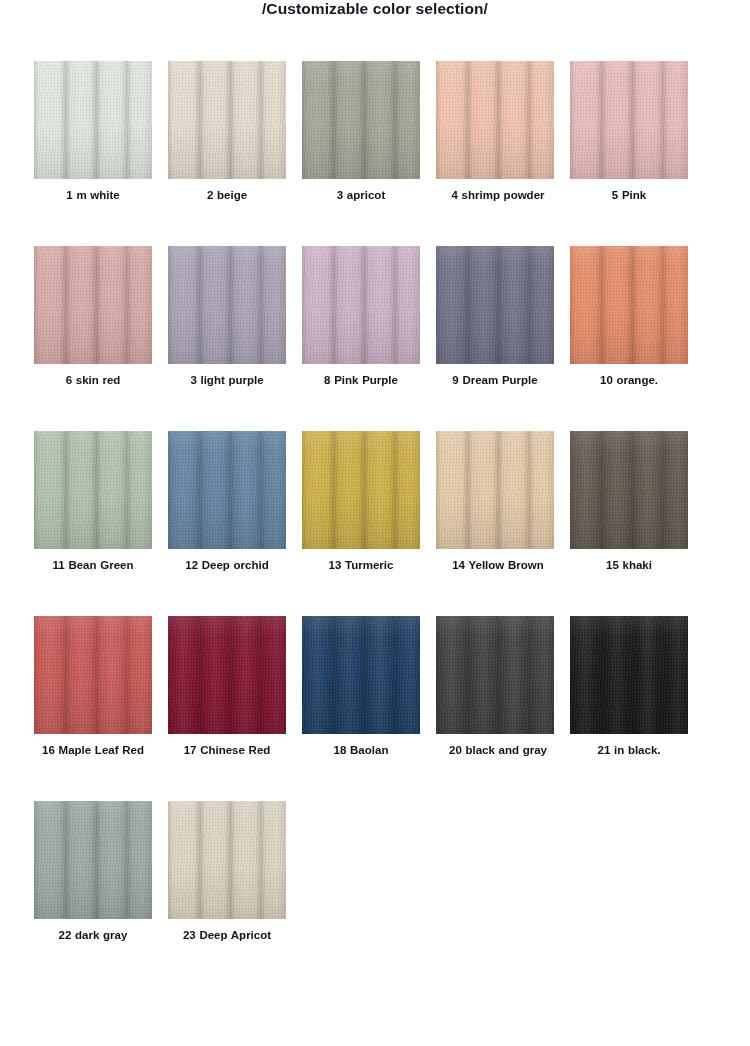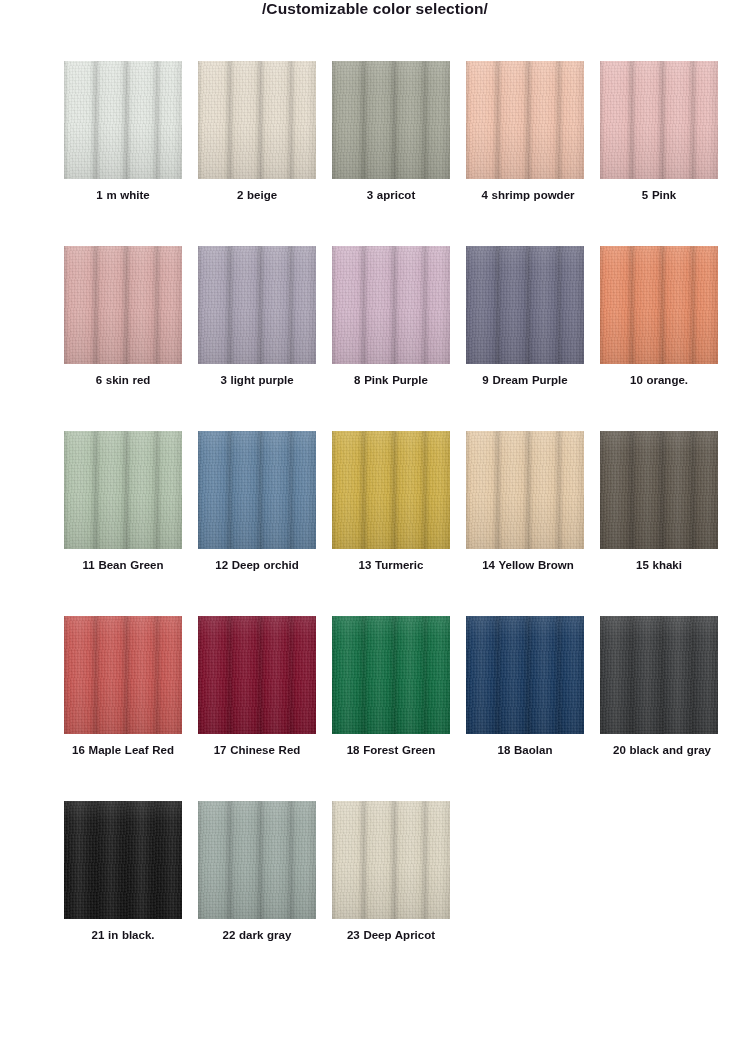--- a/index.html
+++ b/index.html
@@ -28,21 +28,21 @@
     font-size: 15.5px;
     font-weight: bold;
     color: #1a1520;
     letter-spacing: 0.1px;
     margin: 0;
     line-height: 1.2;
   }
 
   .swatch-grid {
     margin-top: 42px;
-    padding-left: 64px;
+    padding-left: 34px;
     padding-right: 30px;
     display: grid;
     grid-template-columns: repeat(5, 118px);
     column-gap: 16px;
     row-gap: 0px;
     grid-auto-rows: 185px;
   }
 
   .swatch-cell {
     width: 118px;
@@ -269,28 +269,20 @@
       </div>
       <div class="swatch-cell">
         <div class="swatch-chip" style="background-color: rgb(124, 12, 40);">
           <div class="tex-seams"></div>
           <div class="tex-fur"></div>
           <div class="tex-shade"></div>
         </div>
         <div class="swatch-label">17 Chinese Red</div>
       </div>
       <div class="swatch-cell">
-        <div class="swatch-chip" style="background-color: rgb(13, 107, 63);">
-          <div class="tex-seams"></div>
-          <div class="tex-fur"></div>
-          <div class="tex-shade"></div>
-        </div>
-        <div class="swatch-label">18 Forest Green</div>
-      </div>
-      <div class="swatch-cell">
         <div class="swatch-chip" style="background-color: rgb(22, 55, 94);">
           <div class="tex-seams"></div>
           <div class="tex-fur"></div>
           <div class="tex-shade"></div>
         </div>
         <div class="swatch-label">18 Baolan</div>
       </div>
       <div class="swatch-cell">
         <div class="swatch-chip" style="background-color: rgb(54, 56, 58);">
           <div class="tex-seams"></div>

